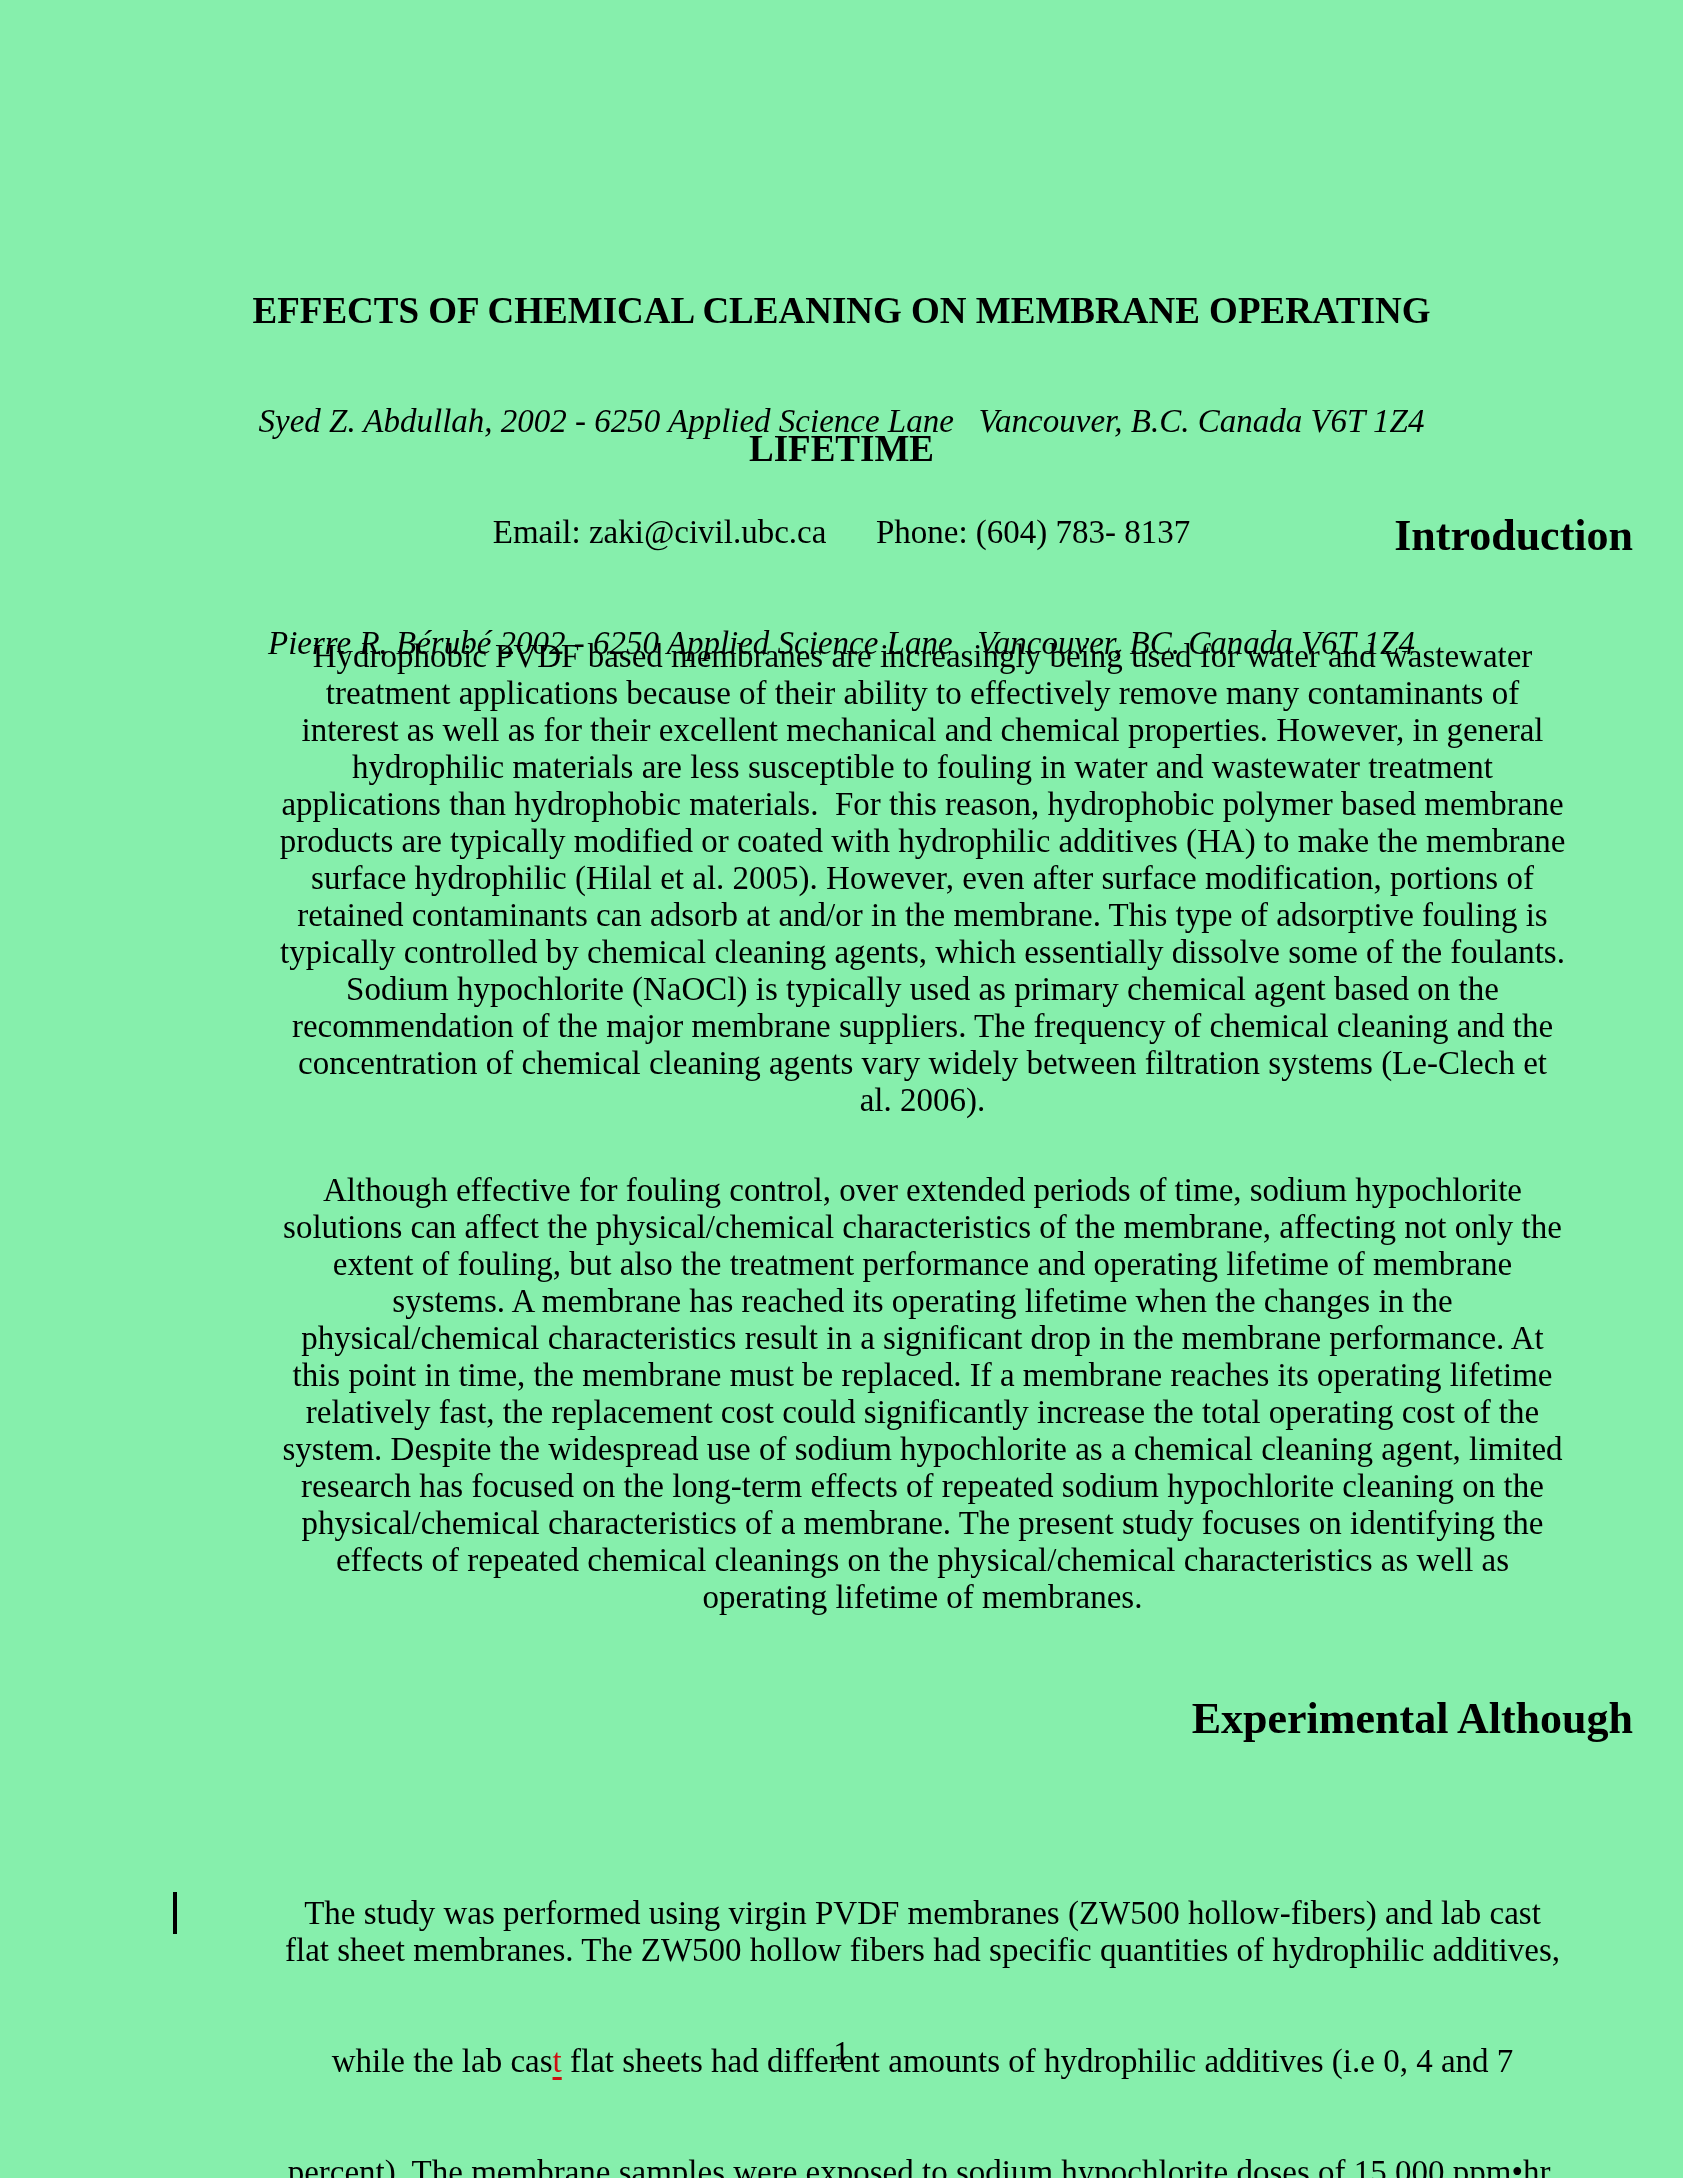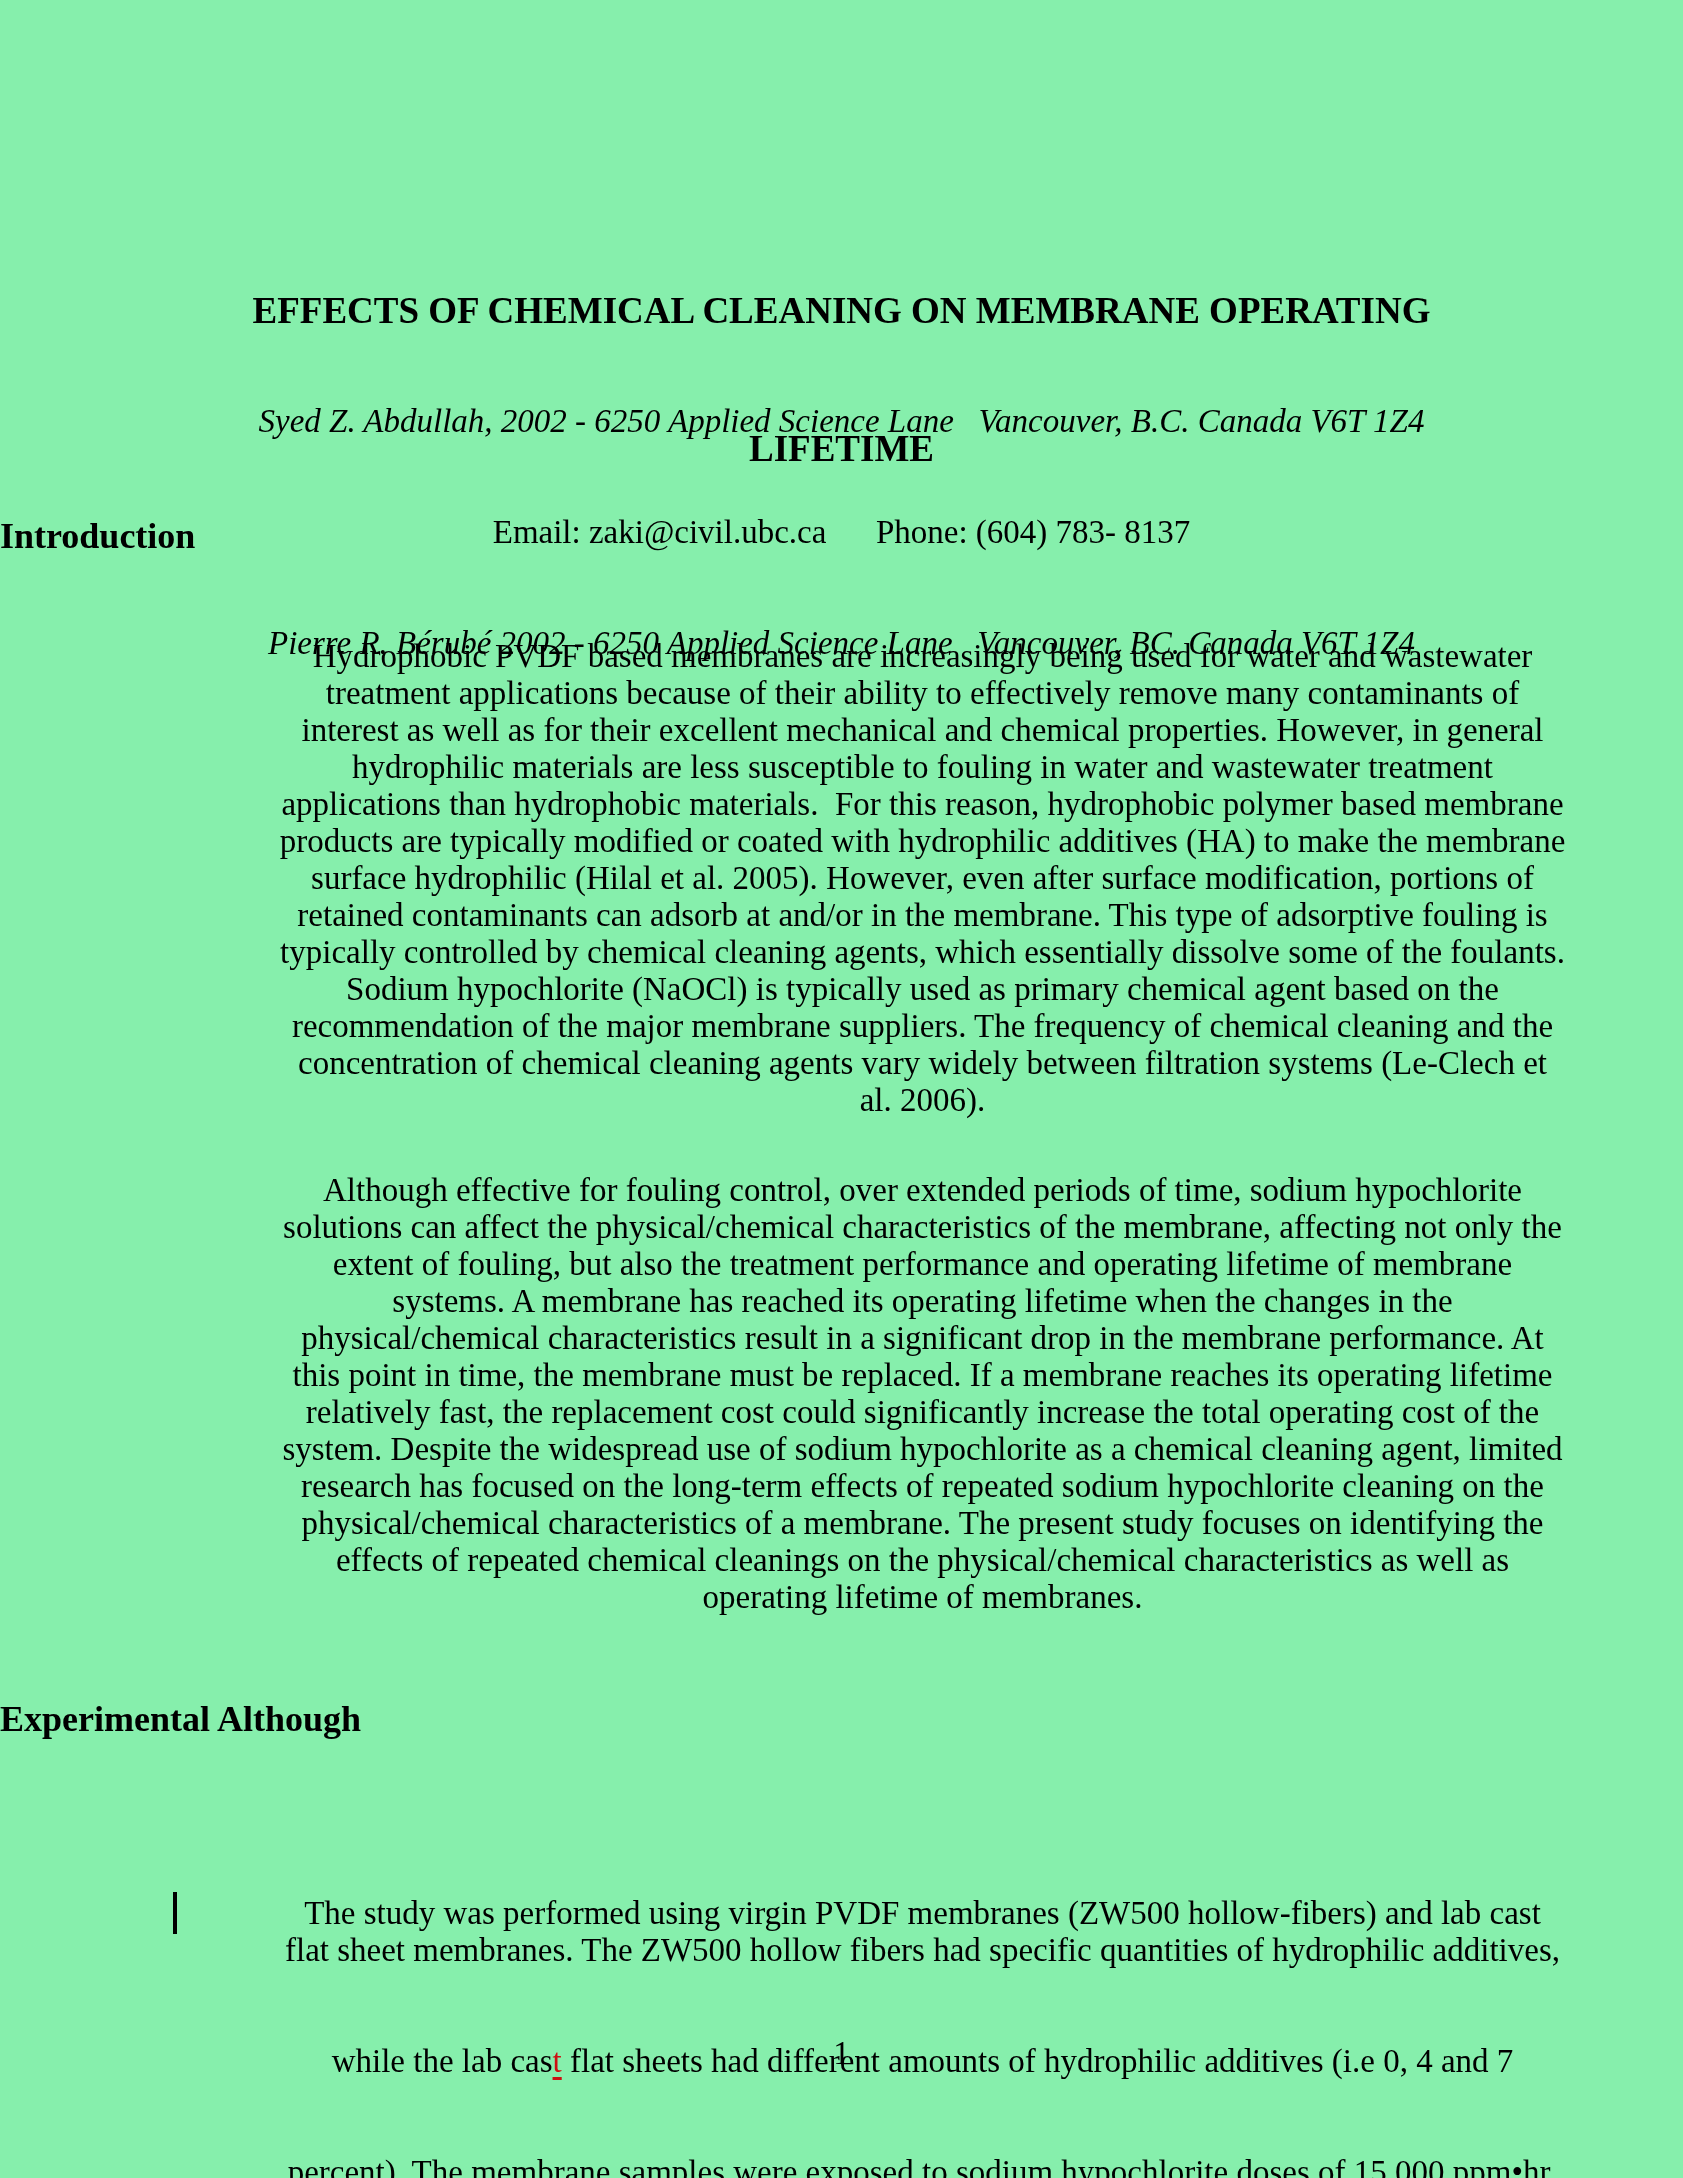--- a/index.html
+++ b/index.html
@@ -31,23 +31,23 @@
     text-align: center;
     font-size: 33px;
     line-height: 37px;
     white-space: pre-wrap;
   }
   .authors .italic { font-style: italic; }
   .section-heading {
     position: absolute;
     left: 0;
     width: 1633px;
-    text-align: left;
+    text-align: right;
     font-weight: bold;
-    font-size: 36px;
+    font-size: 44px;
     line-height: 40px;
   }
   .heading-intro { top: 516px; }
   .heading-exp { top: 1699px; }
   .body-par {
     position: absolute;
     left: 190px;
     width: 1465px;
     font-size: 33px;
     line-height: 37px;

